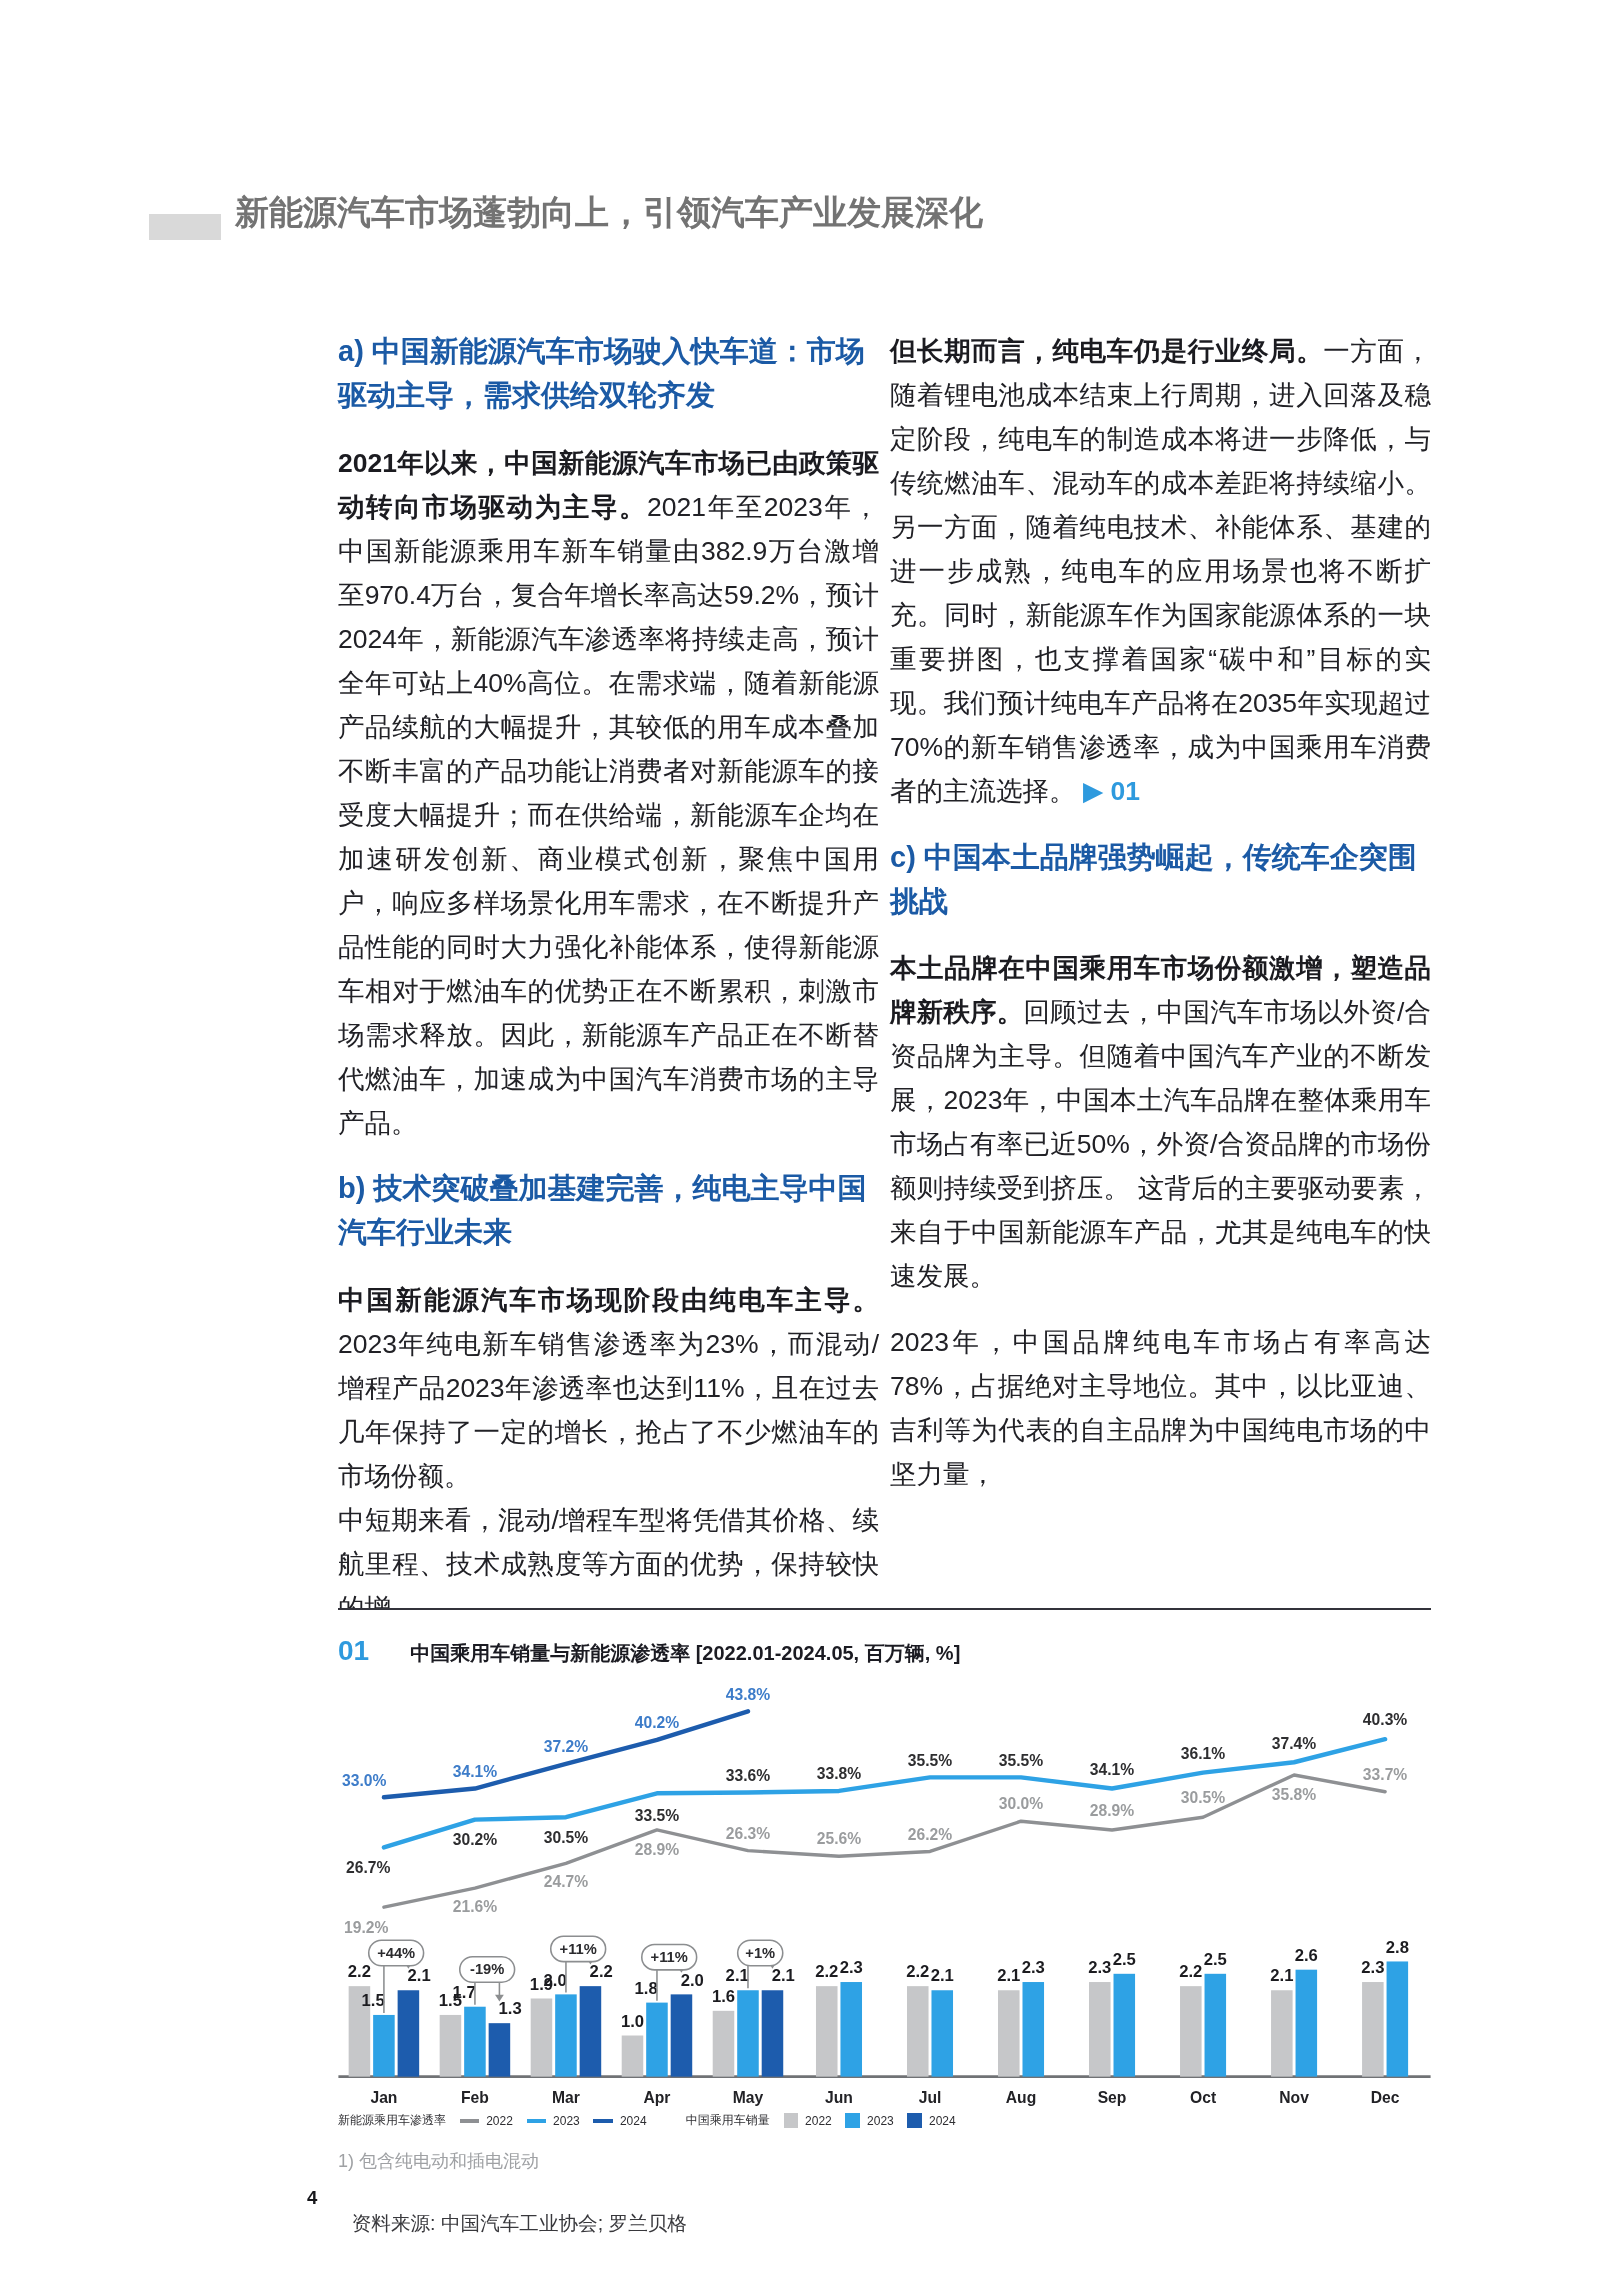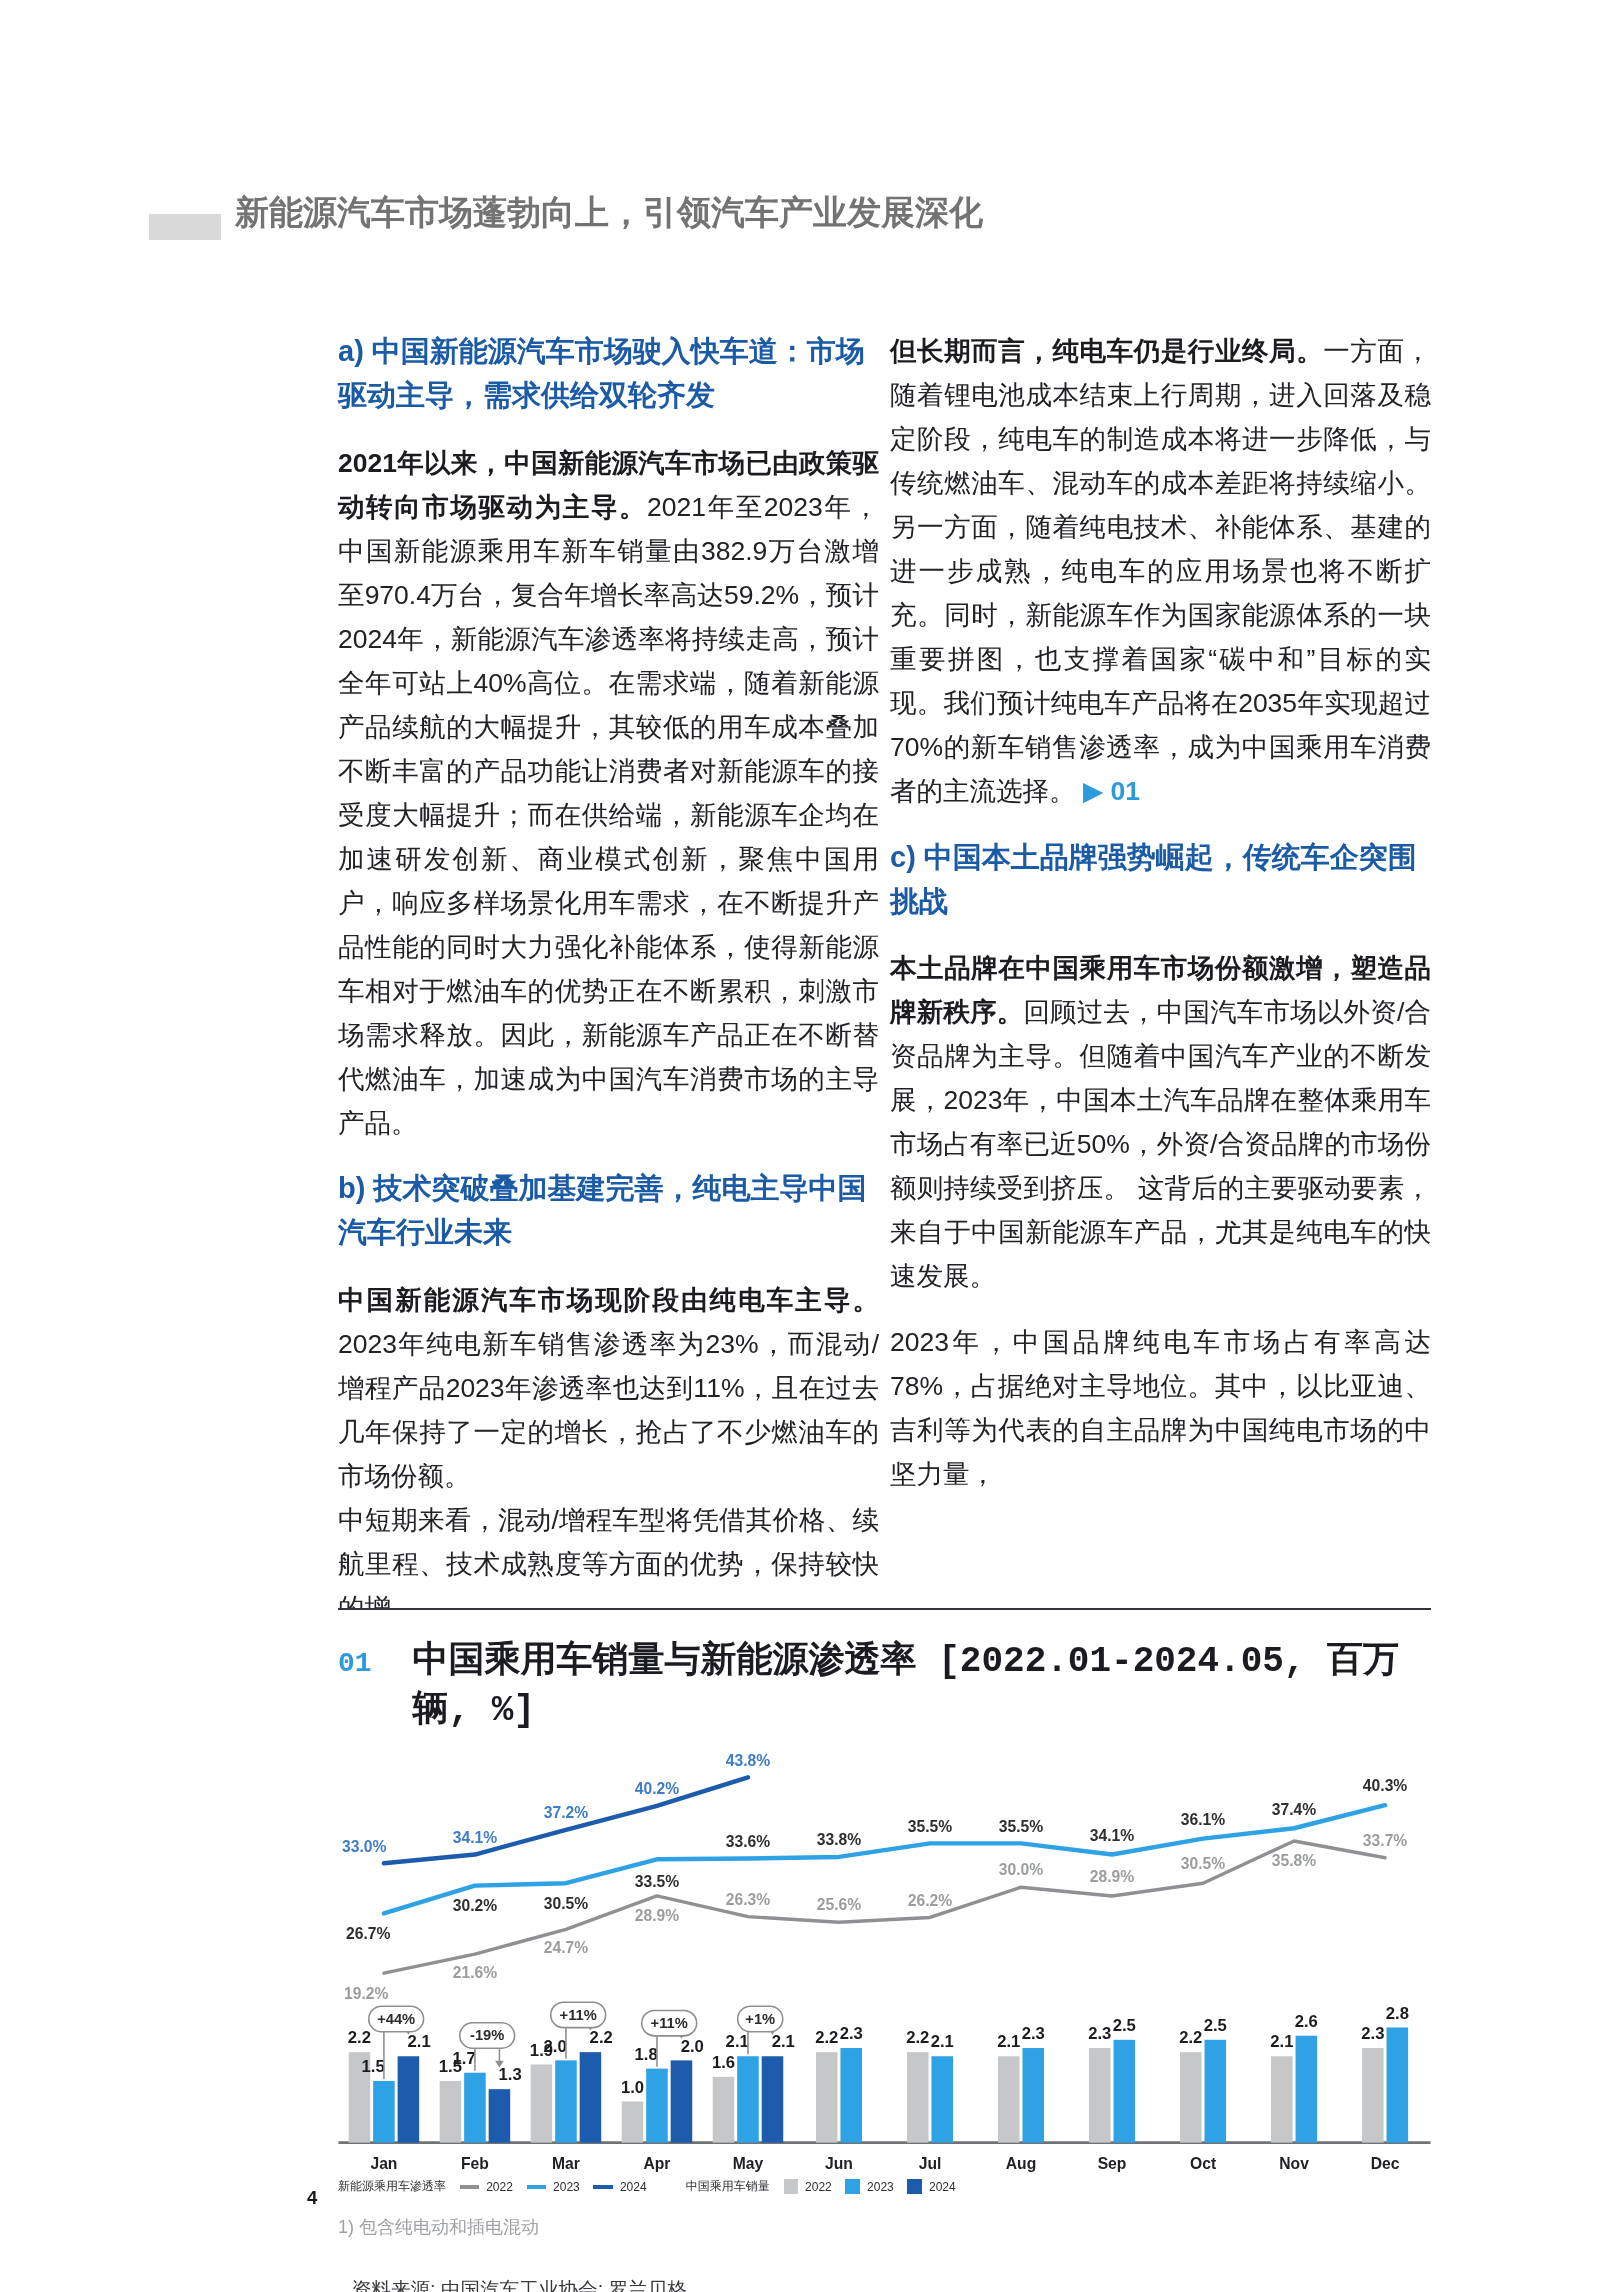--- a/index.html
+++ b/index.html
@@ -16,23 +16,23 @@
        margin:0 0 23.5px 0;text-align:left;}
   h2.sec.mt{margin-top:13.7px;}
   .col p{margin:0 0 21.6px 0;}
   .col p.mb0{margin-bottom:0;}
   .col p.tight{margin-top:0;}
   strong{font-weight:700;color:#1b1b20;}
   .ref{color:#2e9ade;font-weight:700;white-space:nowrap;}
   
   figure.figure{position:absolute;left:338px;top:1608px;width:1093px;margin:0;
        background:#ffffff;border-top:2px solid #33333b;padding:19.6px 0 0 0;z-index:2;}
-  .fig-head{display:flex;align-items:baseline;gap:41px;margin-top:5.9px;font-family:Liberation Mono, monospace;}
+  .fig-head{display:flex;align-items:baseline;gap:41px;margin-top:5.9px;}
   .fig-num{color:#2e9ade;font-size:28px;font-weight:700;}
-  .fig-title{color:#1b1b22;font-size:36px;font-weight:700;}
+  .fig-title{color:#1b1b22;font-size:20px;font-weight:700;}
   svg.chart{display:block;margin-top:9.8px;overflow:visible;}
   .bar-label{font:700 17px "Liberation Sans",sans-serif;fill:#1c1c20;}
   .month-label{font:700 16px "Liberation Sans",sans-serif;fill:#222226;}
   .line-label{font:700 16px "Liberation Sans",sans-serif;}
   .badge-label{font:700 15px "Liberation Sans",sans-serif;fill:#2b2b2e;}
   .legend{display:flex;align-items:center;font-size:12px;color:#2e2e32;
        margin-top:3.9px;gap:13.7px;flex-wrap:nowrap;}
   .lg-label{font-weight:400;color:#2e2e32;}
   .lg-label.bars{margin-left:25.5px;}
   .lg-item{display:inline-flex;align-items:center;gap:6.9px;}

